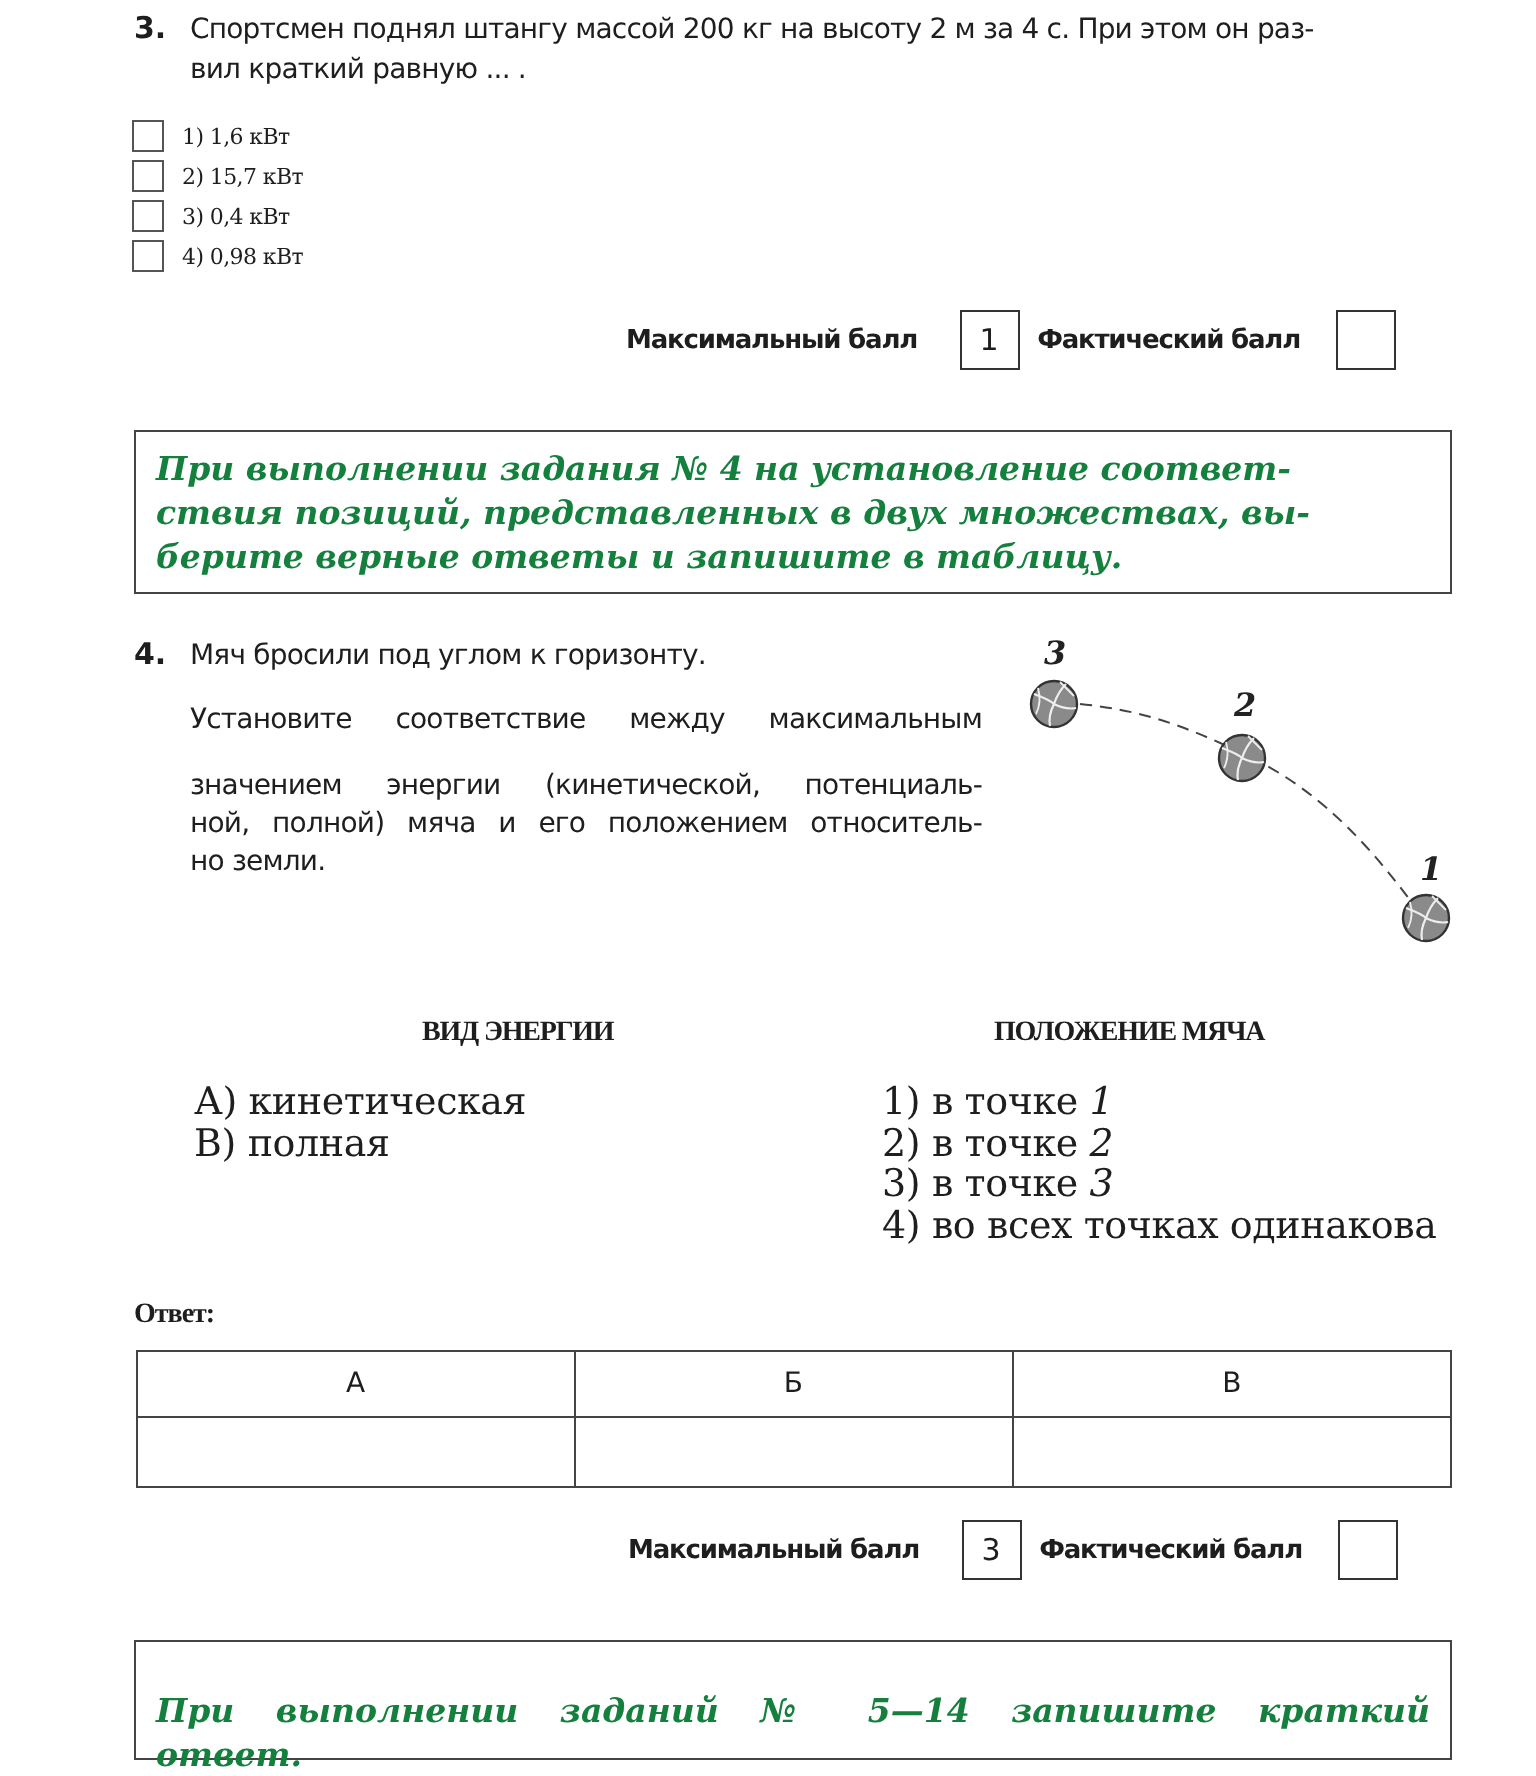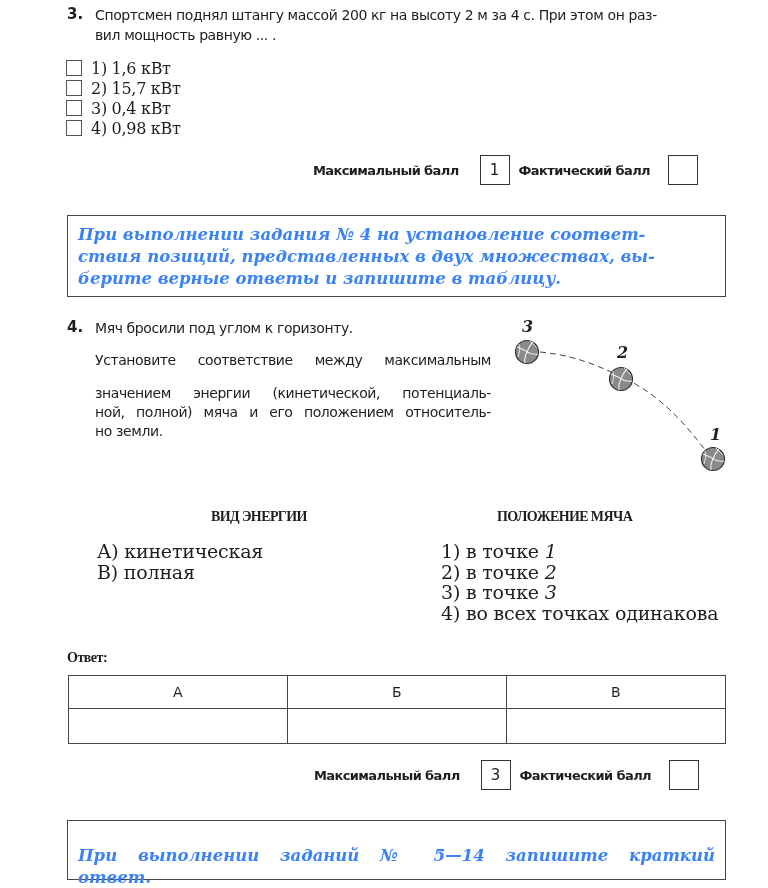--- a/index.html
+++ b/index.html
@@ -6,32 +6,32 @@
   body { width:768px; height:888px; position:relative; overflow:hidden; color:#1e1e1e; }
   .abs { position:absolute; }
 
   
   .task-num { font-family:"DejaVu Sans", sans-serif; font-weight:bold; font-size:15px; }
   .task-text { font-family:"DejaVu Sans", sans-serif; font-size:14px; letter-spacing:-0.4px; line-height:20px; }
 
   
   .opt-row { position:absolute; left:66px; height:20px; display:flex; align-items:center; }
   .cb { width:16px; height:16px; border:1.3px solid #555; box-sizing:border-box; background:#fff; margin-right:9px; }
-  .opt-label { font-family:"DejaVu Serif", serif; font-size:16px; letter-spacing:-0.3px;text-align:center; }
+  .opt-label { font-family:"DejaVu Serif", serif; font-size:11px; letter-spacing:-0.3px;text-align:center; }
 
   
   .score { position:absolute; display:flex; align-items:center; font-family:"DejaVu Sans", sans-serif; font-weight:bold; font-size:13px; letter-spacing:-0.6px; }
   .score .box { width:30px; height:30px; border:1.4px solid #333; box-sizing:border-box; display:flex; align-items:center; justify-content:center; font-weight:normal; font-size:15px; letter-spacing:0; }
   .score .lbl-max { margin-right:21px; }
   .score .lbl-fact { margin-left:9px; margin-right:18px; }
 
   
   .instr { position:absolute; border:1.6px solid #444; box-sizing:border-box; background:#fff;
            font-family:"DejaVu Serif", serif; font-style:italic; font-weight:bold; font-size:16.5px; line-height:22px;
-           color:#3b82f6; padding:8px 10px 6px 10px; text-align:justify; }
+           color:#15803d; padding:8px 10px 6px 10px; text-align:justify; }
 
   
   .col-head { font-family:Liberation Serif, serif; font-weight:bold; font-size:14px; letter-spacing:-0.6px; }
   .list-item { font-family:"DejaVu Serif", serif; font-size:19px; line-height:20.5px; letter-spacing:-0.2px; white-space:nowrap; }
   .list-item i { font-style:italic; }
 
   
   .ans-label { font-family:"DejaVu Sans", sans-serif; font-weight:bold; font-size:14px; letter-spacing:-0.5px; }
   table.ans { position:absolute; left:68px; top:675px; width:658px; border-collapse:collapse; }
   table.ans td, table.ans th { border:1.4px solid #444; font-family:"DejaVu Sans", sans-serif; font-weight:normal; font-size:14px; text-align:center; }
@@ -40,21 +40,21 @@
 
   .diagram-label { font-family:"DejaVu Serif", serif; font-style:italic; font-weight:bold; font-size:16px; fill:#222; }
 </style>
 </head>
 <body>
 
 <div>
   <span class="abs task-num" style="left:67px; top:5px;">3.</span>
   <div class="abs task-text" style="left:95px; top:5px; width:640px;">
     <div>Спортсмен поднял штангу массой 200 кг на высоту 2 м за 4 с. При этом он раз-</div>
-    <div>вил мощность равную ... .</div>
+    <div>вил краткий равную ... .</div>
   </div>
 
   <div class="opt-row" style="top:58px;">
     <div class="cb"></div>
     <span class="opt-label">1) 1,6 кВт</span>
   </div>
   <div class="opt-row" style="top:78px;">
     <div class="cb"></div>
     <span class="opt-label">2) 15,7 кВт</span>
   </div>

